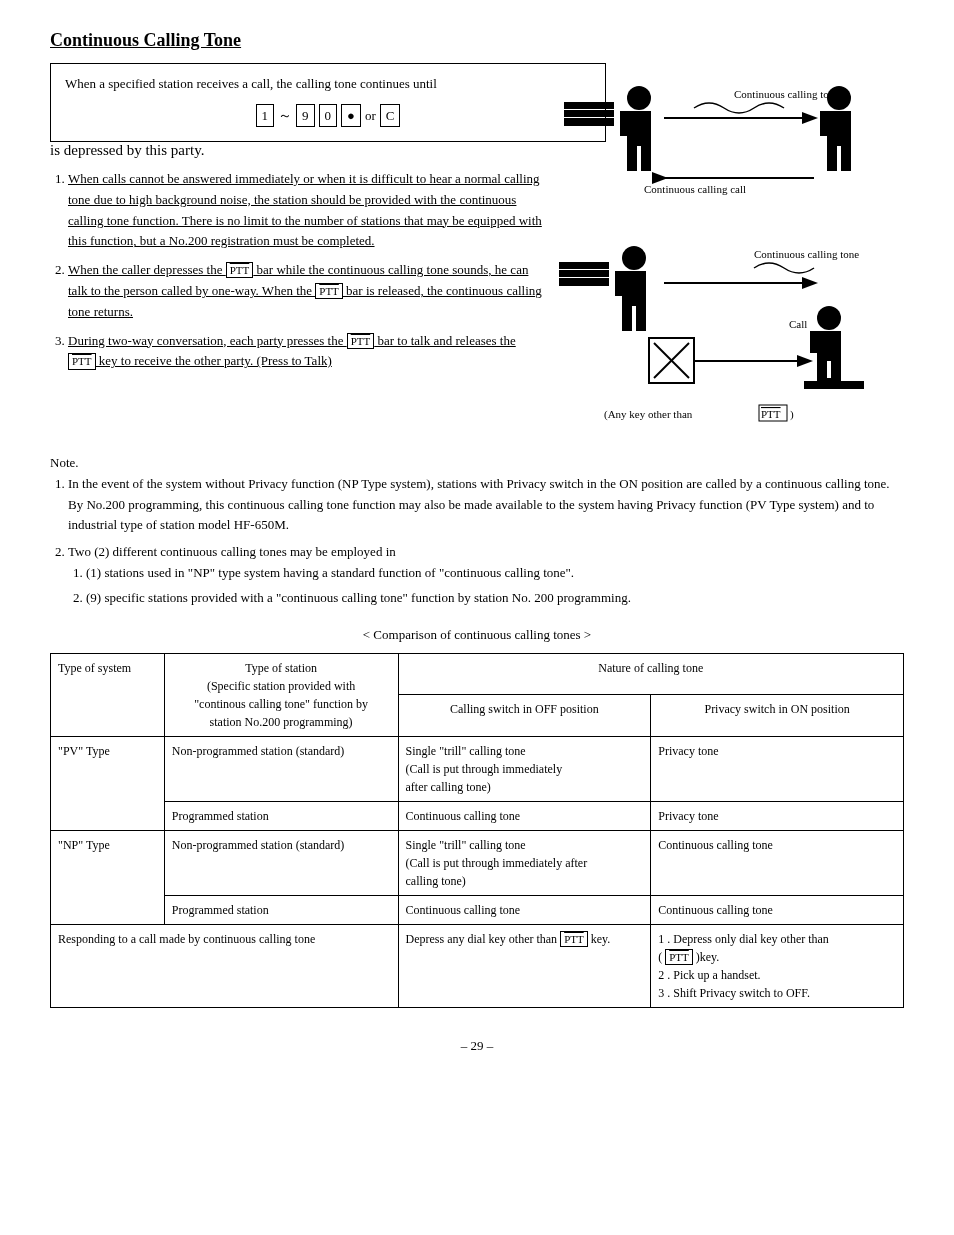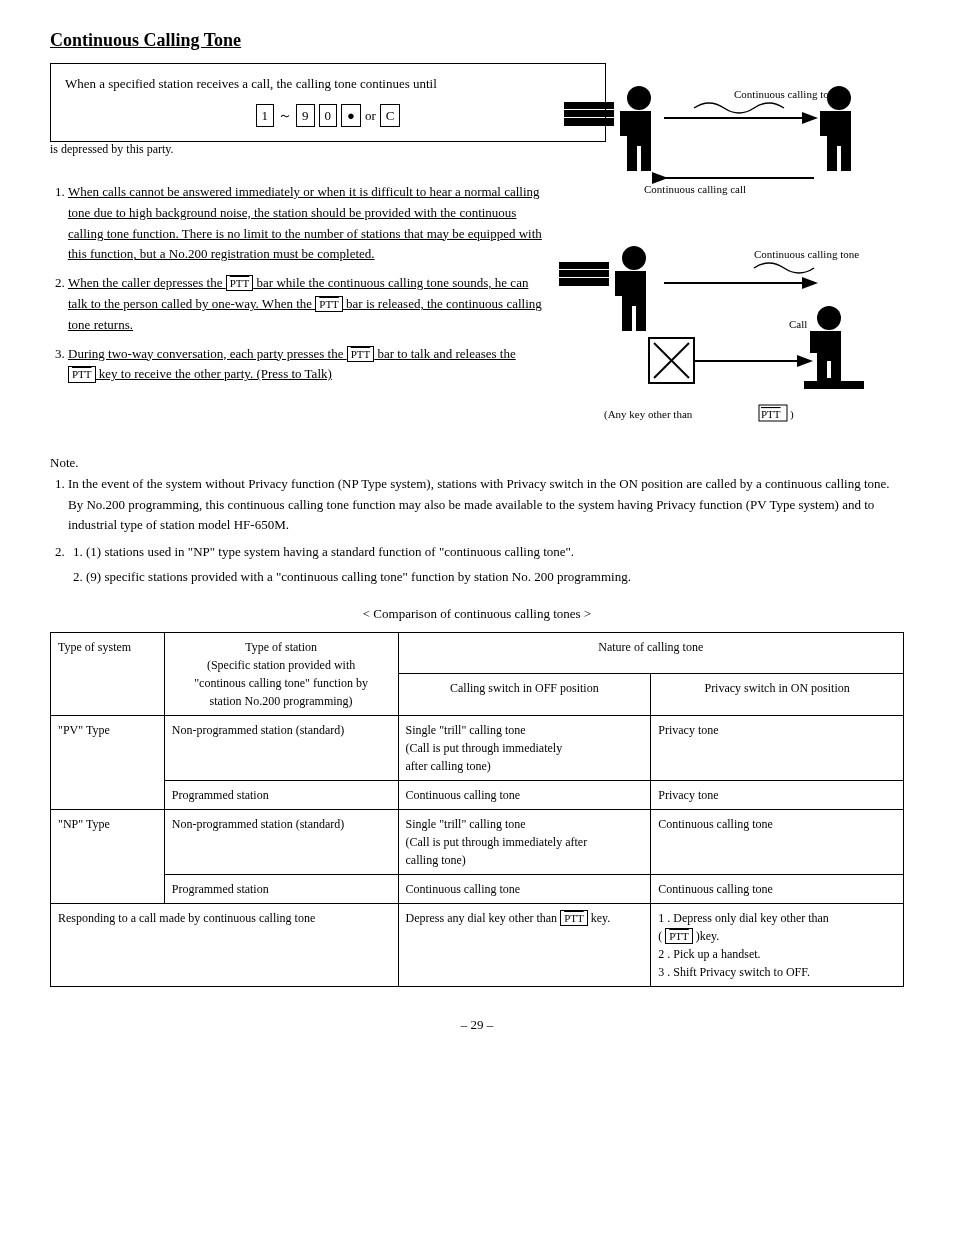--- a/index.html
+++ b/index.html
@@ -148,21 +148,21 @@
         <span class="key">1</span>
         <span class="tilde">～</span>
         <span class="key">9</span>
         <span class="key">0</span>
         <span class="key">●</span>
         <span>or</span>
         <span class="key">C</span>
       </div>
     </div>
 
-    <p style="margin-top:8px; margin-bottom:25px; font-size:12px;">is depressed by this party.</p>
+    <p style="margin-top:8px; margin-bottom:10px; font-size:15px;">is depressed by this party.</p>
 
     <ol class="main-list">
       <li>
         <span>When calls cannot be answered immediately or when it is difficult to hear a normal calling tone due to high background noise, the station should be provided with the continuous calling tone function. There is no limit to the number of stations that may be equipped with this function, but a No.200 registration must be completed.</span>
       </li>
       <li>
         When the caller depresses the <span class="ptt-badge"><span>PTT</span></span> bar while the continuous calling tone sounds, he can talk to the person called by one-way. When the <span class="ptt-badge"><span>PTT</span></span> bar is released, the continuous calling tone returns.
       </li>
       <li>
         During two-way conversation, each party presses the <span class="ptt-badge"><span>PTT</span></span> bar to talk and releases the <span class="ptt-badge"><span>PTT</span></span> key to receive the other party. (Press to Talk)
@@ -261,20 +261,21 @@
   </div>
 </div>
 
 <div class="note-section">
   <span class="note-title">Note.</span>
   <ol class="note-list">
     <li>
       <span>In the event of the system without Privacy function (NP Type system), stations with Privacy switch in the ON position are called by a continuous calling tone. By No.200 programming, this continuous calling tone function may also be made available to the system having Privacy function (PV Type system) and to industrial type of station model HF-650M.</span>
     </li>
     <li>
+      <span>Two (2) different continuous calling tones may be employed in</span>
       <ol class="inner-list">
         <li>(1) stations used in "NP" type system having a standard function of "continuous calling tone".</li>
         <li>(9) specific stations provided with a "continuous calling tone" function by station No. 200 programming.</li>
       </ol>
     </li>
   </ol>
 </div>
 
 <div class="comparison-title">&lt; Comparison of continuous calling tones &gt;</div>
 

